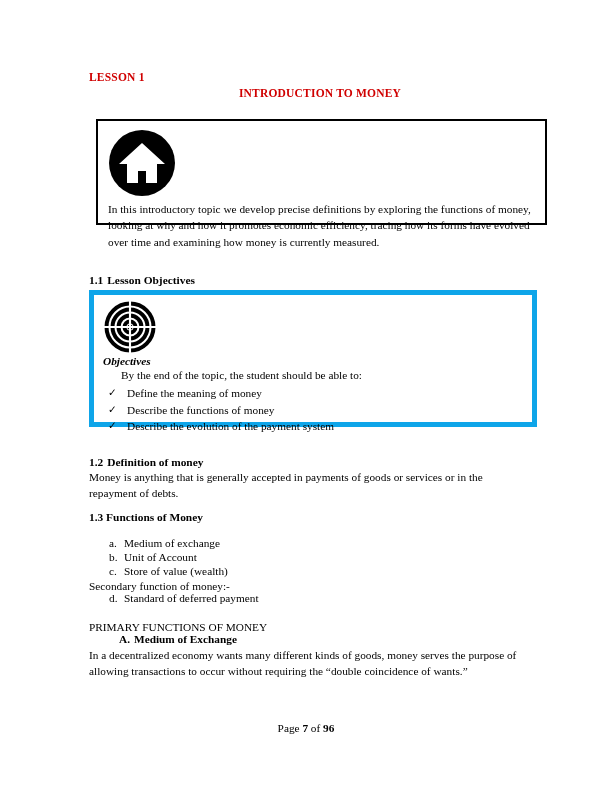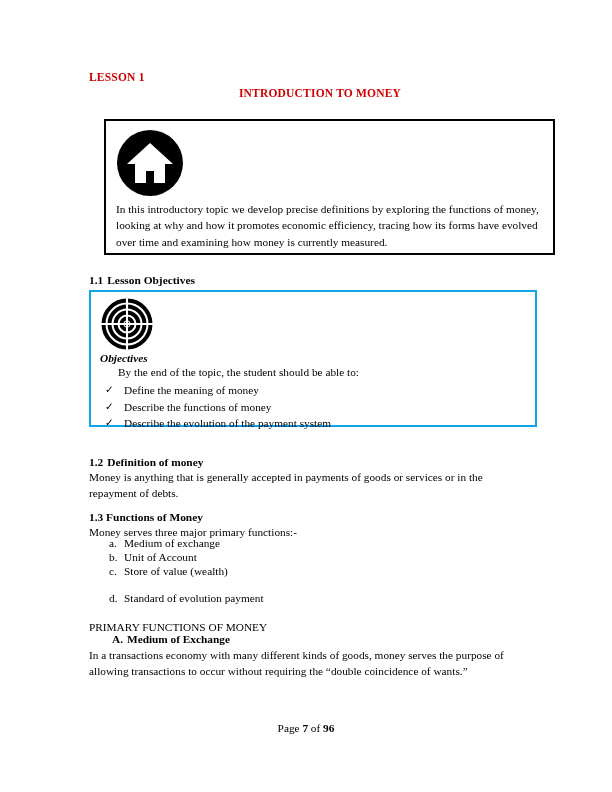--- a/index.html
+++ b/index.html
@@ -38,24 +38,24 @@
     box-sizing: border-box;
     font-size: 11.5px;
     font-weight: bold;
     color: #d00000;
     letter-spacing: 0.2px;
   }
 
   
   .intro-box {
     position: absolute;
-    left: 104px;
+    left: 96px;
     top: 119px;
     width: 451px;
-    height: 136px;
+    height: 106px;
     border: 2px solid #000000;
     box-sizing: border-box;
   }
   .home-icon {
     position: absolute;
     left: 11px;
     top: 9px;
     width: 66px;
     height: 66px;
   }
@@ -81,21 +81,21 @@
   .sec-13 { top: 511px; }
   .sec-num-gap { padding-right: 4px; margin-top: 40px; }
 
   
   .obj-box {
     position: absolute;
     left: 89px;
     top: 290px;
     width: 448px;
     height: 137px;
-    border: 2px solid #0ea5e9;
+    border: 5px solid #0ea5e9;
     box-sizing: border-box;
   }
   .target-icon {
     position: absolute;
     left: 9px;
     top: 6px;
     width: 54px;
     height: 52px;
   }
   .obj-title {
@@ -160,21 +160,21 @@
   }
   .alpha-marker {
     position: absolute;
     left: 20px;
     top: 0;
     font-size: 11.3px;
   }
 
   .sub-head-a {
     position: absolute;
-    left: 112px;
+    left: 119px;
     top: 633px;
     font-size: 11.3px;
     font-weight: bold;
   }
   .sub-head-a .letter { padding-right: 4px; }
 
   
   .footer {
     position: absolute;
     left: 0;
@@ -242,49 +242,49 @@
   </div>
 
   <div class="sec-head sec-12">
     <span class="sec-num-gap">1.2</span><span>Definition of money</span>
   </div>
   <div class="body-para p-def">Money is anything that is generally accepted in payments of goods or services or in the repayment of debts.</div>
 
   <div class="sec-head sec-13">
     <span>1.3</span>&nbsp;<span>Functions of Money</span>
   </div>
-  <div class="body-para p-fn-lead">Money serves three major primary functions:-</div>
 
   <div class="alpha-list alpha-a">
     <div class="alpha-item">
       <span class="alpha-marker">a.</span>
       <span>Medium of exchange</span>
     </div>
     <div class="alpha-item">
       <span class="alpha-marker">b.</span>
       <span>Unit of Account</span>
     </div>
     <div class="alpha-item">
       <span class="alpha-marker">c.</span>
       <span>Store of value (wealth)</span>
     </div>
   </div>
 
+  <div class="body-para p-secondary">Secondary function of money:-</div>
 
   <div class="alpha-list alpha-d">
     <div class="alpha-item">
       <span class="alpha-marker">d.</span>
-      <span>Standard of evolution payment</span>
+      <span>Standard of deferred payment</span>
     </div>
   </div>
 
   <div class="body-para p-primary-head">PRIMARY FUNCTIONS OF MONEY</div>
 
   <div class="sub-head-a">
     <span class="letter">A.</span><span>Medium of Exchange</span>
   </div>
-  <div class="body-para p-medium-body">In a transactions economy with many different kinds of goods, money serves the purpose of allowing transactions to occur without requiring the “double coincidence of wants.”</div>
+  <div class="body-para p-medium-body">In a decentralized economy wants many different kinds of goods, money serves the purpose of allowing transactions to occur without requiring the “double coincidence of wants.”</div>
 
   <div class="footer">
     <span>Page </span><b>7</b><span> of </span><b>96</b>
   </div>
 
 </div>
 
 </body></html>

